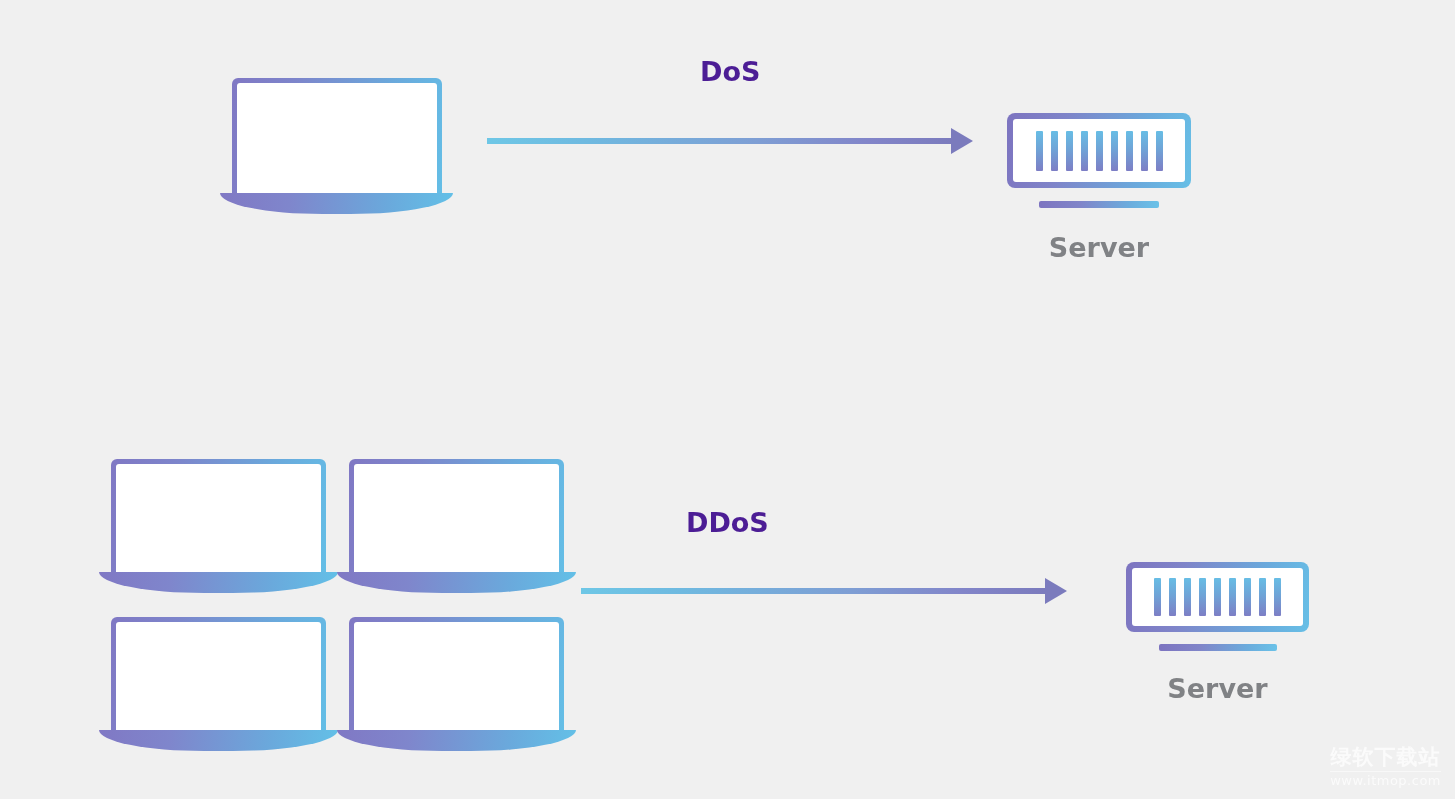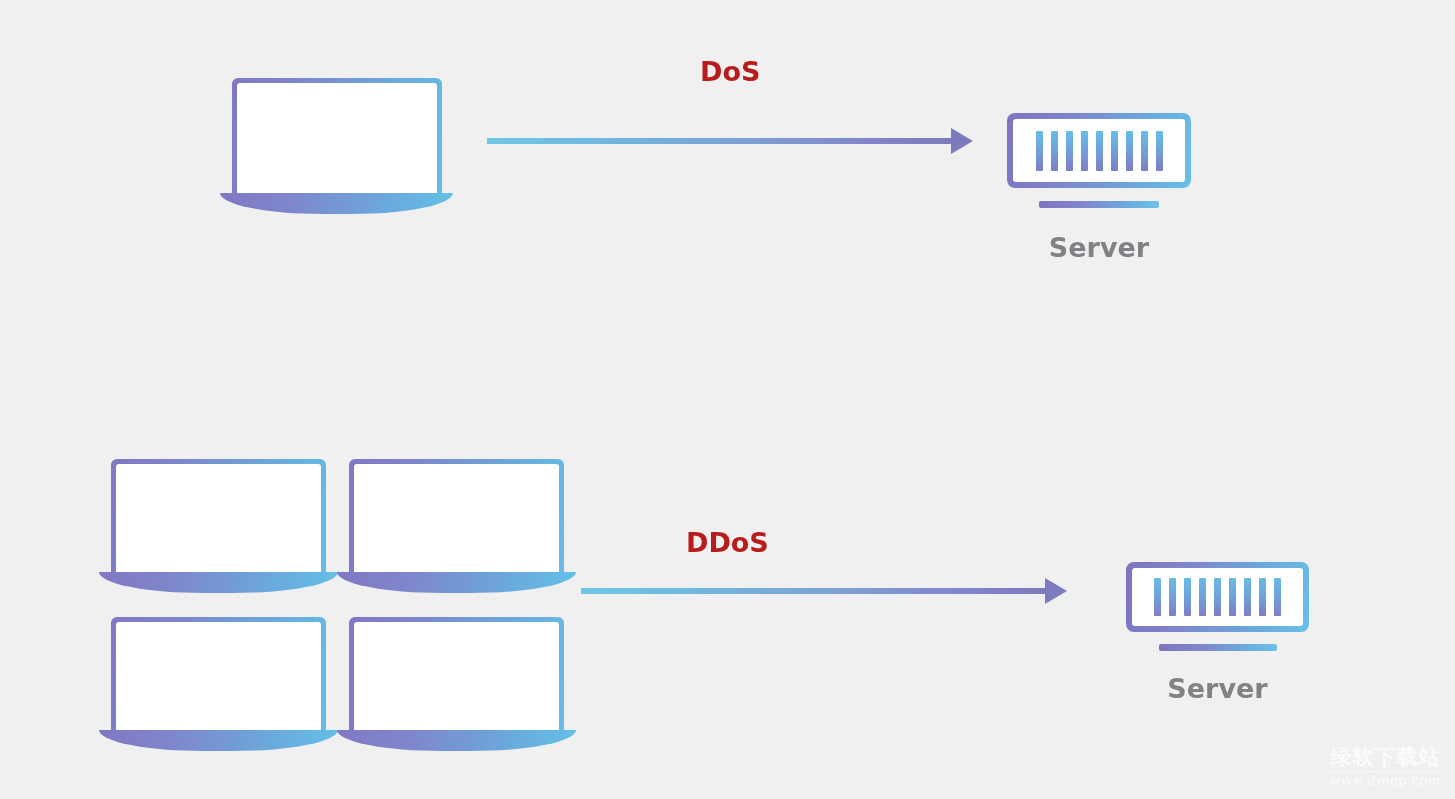--- a/index.html
+++ b/index.html
@@ -116,21 +116,21 @@
     flex: 0 0 auto;
     border-top: 13px solid transparent;
     border-bottom: 13px solid transparent;
     border-left: 22px solid #7b7bbd;
     margin-left: -1px;
   }
 
   
   .attack-label {
     position: absolute;
-    color: #b91c1c;
+    color: #4c1d95;
     font-weight: bold;
     white-space: nowrap;
   }
 
   
   .watermark {
     position: absolute;
     right: 14px;
     bottom: 10px;
     text-align: center;
@@ -208,21 +208,21 @@
         <div class="laptop" style="left: 349px; top: 617px; width: 215px; height: 134px;">
           <div class="frame" style="height: 117px;">
             <div class="screen"></div>
           </div>
           <div class="base" style="height: 21px; left: -12px; width: 239px;"></div>
         </div>
         <div class="arrow" style="left: 581px; top: 578px; width: 486px; height: 26px;">
           <div class="shaft" style="height: 6px;"></div>
           <div class="head"></div>
         </div>
-        <div class="attack-label" style="left: 686px; top: 507px; font-size: 27px; margin-top: 20px;">DDoS</div>
+        <div class="attack-label" style="left: 686px; top: 507px; font-size: 27px;">DDoS</div>
         <div class="server" style="left: 1126px; top: 562px; width: 183px; height: 70px;">
           <div class="box" style="height: 70px;">
             <div class="inner">
               <div class="bar" style="height: 38px;"></div>
               <div class="bar" style="height: 38px;"></div>
               <div class="bar" style="height: 38px;"></div>
               <div class="bar" style="height: 38px;"></div>
               <div class="bar" style="height: 38px;"></div>
               <div class="bar" style="height: 38px;"></div>
               <div class="bar" style="height: 38px;"></div>

